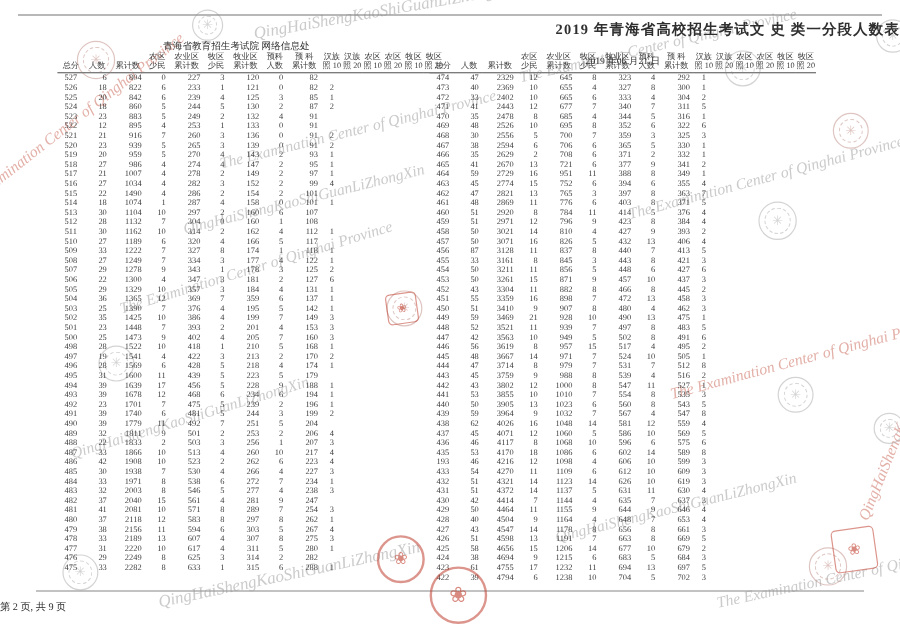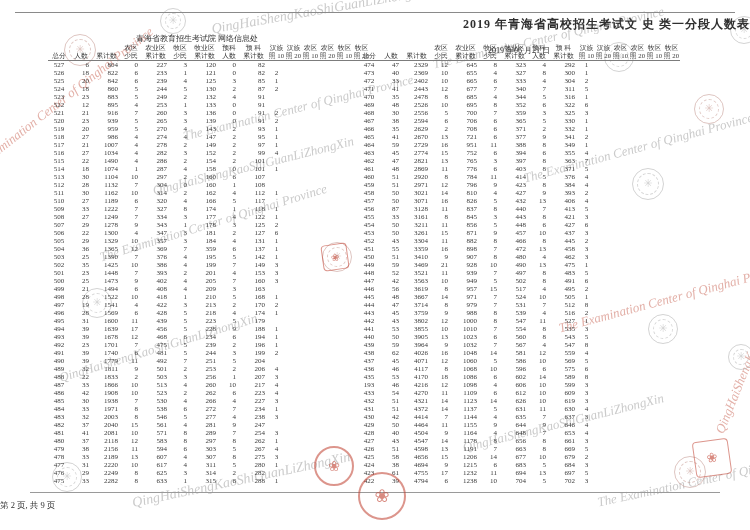--- a/index.html
+++ b/index.html
@@ -608,37 +608,20 @@
             <td>7</td>
             <td>160</td>
             <td>3</td>
             <td></td>
             <td></td>
             <td></td>
             <td></td>
             <td></td>
           </tr>
           <tr>
-            <td>499</td>
-            <td>21</td>
-            <td>1494</td>
-            <td>6</td>
-            <td>408</td>
-            <td>4</td>
-            <td>209</td>
-            <td>3</td>
-            <td>163</td>
-            <td></td>
-            <td></td>
-            <td></td>
-            <td></td>
-            <td></td>
-            <td></td>
-          </tr>
-          <tr>
             <td>498</td>
             <td>28</td>
             <td>1522</td>
             <td>10</td>
             <td>418</td>
             <td>1</td>
             <td>210</td>
             <td>5</td>
             <td>168</td>
             <td>1</td>

